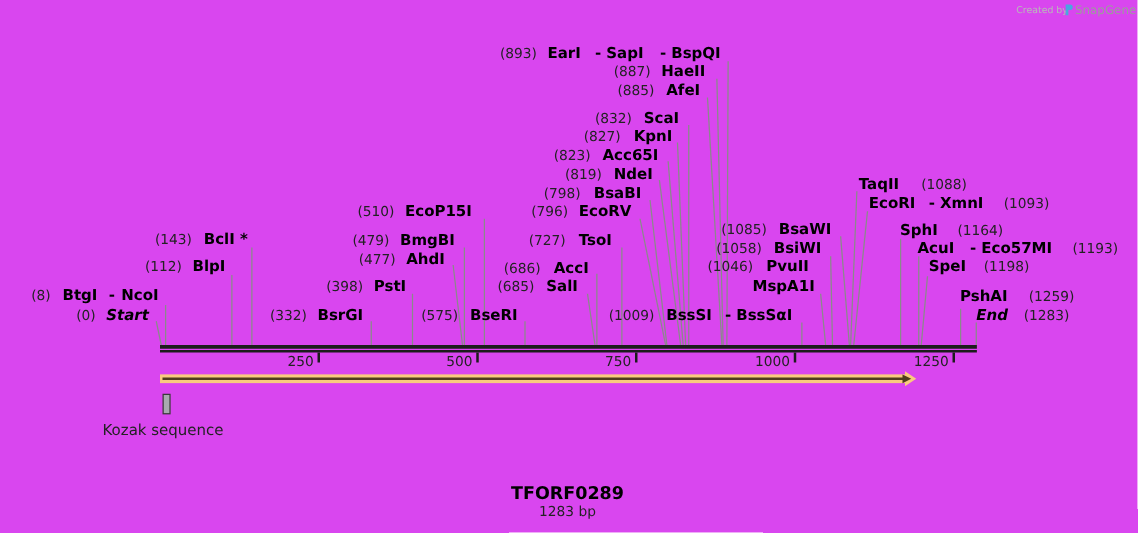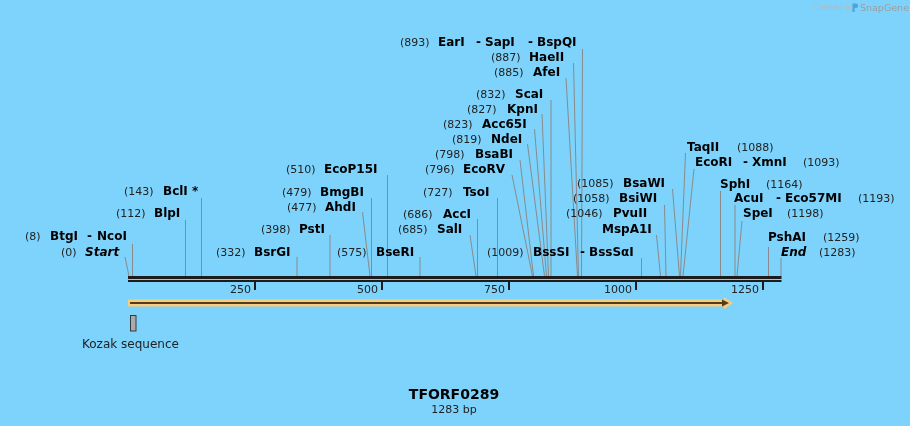--- a/index.html
+++ b/index.html
@@ -1,16 +1,16 @@
 <!DOCTYPE html>
 <html><head>
   <meta charset="utf-8">
   <style>
     html, body { margin: 0; padding: 0; background: #ffffff; }
-    #canvas { position: relative; width: 910px; height: 426px; background: #7dd3fc; overflow: hidden; }
+    #canvas { position: relative; width: 910px; height: 426px; background: #d946ef; overflow: hidden; }
     svg { display: block; }
     .num { font-family: "DejaVu Sans", sans-serif; font-size: 11px; fill: #222222; }
     .enz { font-family: "DejaVu Sans", sans-serif; font-size: 12px; font-weight: bold; fill: #000000; }
     .ital { font-style: italic; }
     .sep { font-family: "DejaVu Sans", sans-serif; font-size: 12px; font-weight: bold; fill: #000000; }
     .tick-label { font-family: "DejaVu Sans", sans-serif; font-size: 11px; fill: #222222; }
     .feat-label { font-family: "DejaVu Sans", sans-serif; font-size: 12px; fill: #222222; }
     .title { font-family: "DejaVu Sans", sans-serif; font-size: 14px; font-weight: bold; fill: #000000; }
     .subtitle { font-family: "DejaVu Sans", sans-serif; font-size: 11px; fill: #222222; }
     .wm-prefix { font-family: "DejaVu Sans", sans-serif; font-size: 7.5px; fill: #b8b8b8; }

